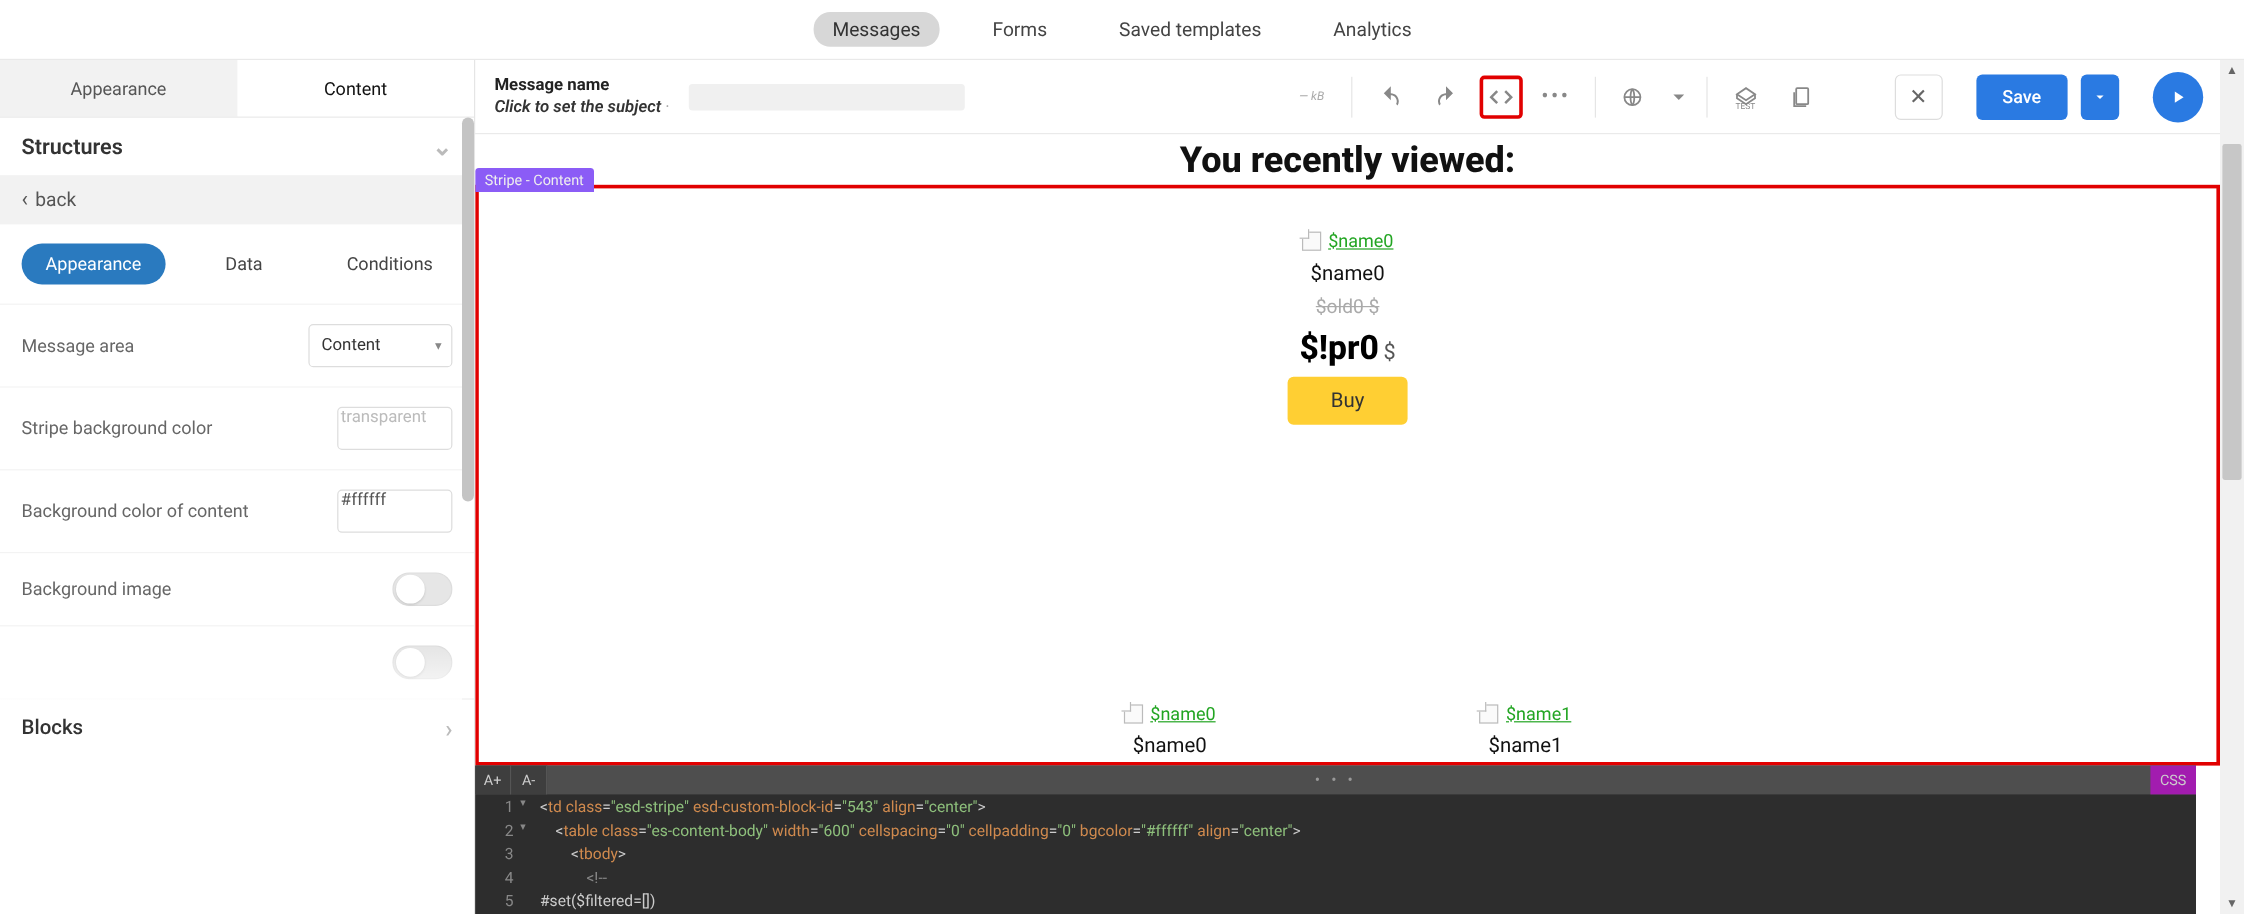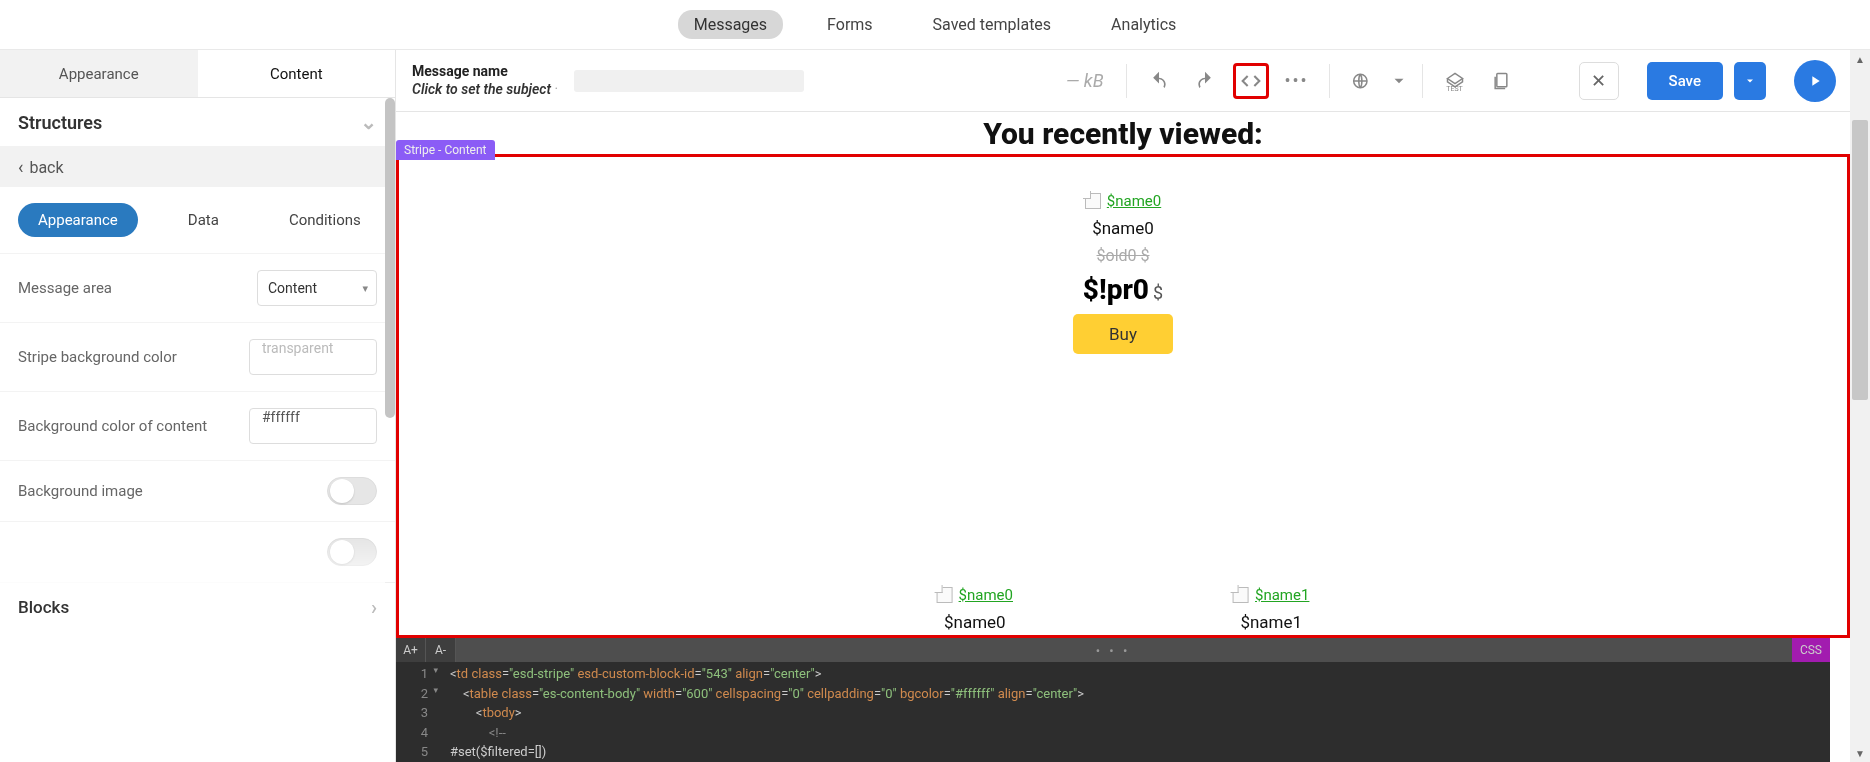--- a/index.html
+++ b/index.html
@@ -24,42 +24,42 @@
   .back-row::before { content: "‹"; margin-right: 6px; font-size: 18px; }
 
   .pill-row { display: flex; gap: 30px; padding: 16px 18px; align-items: center; }
   .pill-row .pill { padding: 8px 20px; border-radius: 20px; font-size: 15px; cursor: pointer; color: #444; }
   .pill-row .pill.active { background: #2a7abf; color: #fff; }
 
   .field-row { display: flex; align-items: center; justify-content: space-between; padding: 16px 18px; border-top: 1px solid #f3f3f3; }
   .field-row .label { font-size: 15px; color: #666; }
   .select-box { width: 120px; height: 36px; border: 1px solid #ddd; border-radius: 4px; display: flex; align-items: center; padding: 0 10px; font-size: 14px; color: #333; position: relative; cursor: pointer; background:#fff;}
   .select-box::after { content: "▾"; position: absolute; right: 8px; color: #888; font-size: 11px; }
-  .text-input { width: 128px; height: 36px; border: 1px solid #ddd; border-radius: 4px; padding: 0 12px; font-size: 14px; color: #555; background:#fff; cursor: text;}
+  .text-input { width: 96px; height: 36px; border: 1px solid #ddd; border-radius: 4px; padding: 0 2px; font-size: 14px; color: #555; background:#fff; cursor: text;}
   .text-input.disabled { color: #bbb; }
   .toggle { width: 50px; height: 28px; border-radius: 14px; background: #e6e6e6; border: 1px solid #ddd; position: relative; cursor: pointer; }
   .toggle .knob { position: absolute; width: 24px; height: 24px; background: #fff; border-radius: 50%; top: 1px; left: 2px; box-shadow: 0 1px 2px rgba(0,0,0,0.15); }
 
   .left-scrollbar { position: absolute; right: 0; top: 48px; width: 10px; height: 320px; background: #c4c4c4; border-radius: 5px; }
   .left-fade { position: absolute; left:0; right:10px; top: 490px; height: 50px; background: linear-gradient(to bottom, rgba(255,255,255,0), #fff); pointer-events:none;}
 
   
   .right { flex: 1; display: flex; flex-direction: column; position: relative; }
   .right-scrollbar { position: absolute; right: 0; top: 0; width: 20px; height: 100%; background: #f1f1f1; }
   .right-scrollbar .thumb { position: absolute; left: 2px; width: 16px; background: #c7c7c7; border-radius: 2px; }
   .right-scrollbar .arrow { position:absolute; left:0; width:20px; height:18px; display:flex; align-items:center; justify-content:center; font-size:10px; color:#666; cursor:pointer;}
 
   .editor-toolbar { height: 62px; border-bottom: 1px solid #e5e5e5; display: flex; align-items: center; padding: 0 16px 0 16px; gap: 10px; }
   .msg-name-block { display: flex; flex-direction: column; line-height: 1.25; }
   .msg-name-block .t1 { font-size: 14px; font-weight: 700; color: #222; }
   .msg-name-block .t2 { font-size: 14px; font-style: italic; font-weight: 600; color: #333; cursor:pointer; }
   .msg-name-block .t2::after { content:" ·"; color:#aaa; font-style:normal; font-weight:400;}
   .blur-line { width: 230px; height: 22px; background: #f0f0f0; border-radius: 3px; margin-left: 6px; }
   .toolbar-spacer { flex: 1; }
-  .kb { color: #aaa; font-size: 18px; font-style: italic; margin-right: 8px; white-space:nowrap;}
+  .kb { color: #aaa; font-size: 10px; font-style: italic; margin-right: 8px; white-space:nowrap;}
   .sep { width: 1px; height: 34px; background: #e5e5e5; margin: 0 4px; }
   .ticon { width: 36px; height: 36px; display: flex; align-items: center; justify-content: center; color: #888; cursor: pointer; border-radius: 4px; }
   .ticon svg { width: 20px; height: 20px; }
   .ticon.boxed { border: 3px solid #e10000; }
   .ticon.three-dots { font-size: 18px; letter-spacing: 2px; }
   .btn { height: 38px; border-radius: 5px; display: flex; align-items: center; justify-content: center; padding: 0 14px; cursor: pointer; font-size: 15px; }
   .btn-x { border: 1px solid #ddd; color: #666; width: 40px; padding:0; font-size: 18px; }
   .btn-save { background: #2a7ae2; color: #fff; font-weight: 500; padding: 0 22px; }
   .btn-save-dd { background: #2a7ae2; color: #fff; width: 32px; padding:0; margin-left:1px; }
   .btn-play { background: #2a7ae2; color: #fff; width: 42px; height: 42px; border-radius: 50%; padding:0; margin-left: 18px; margin-right: 18px;}

